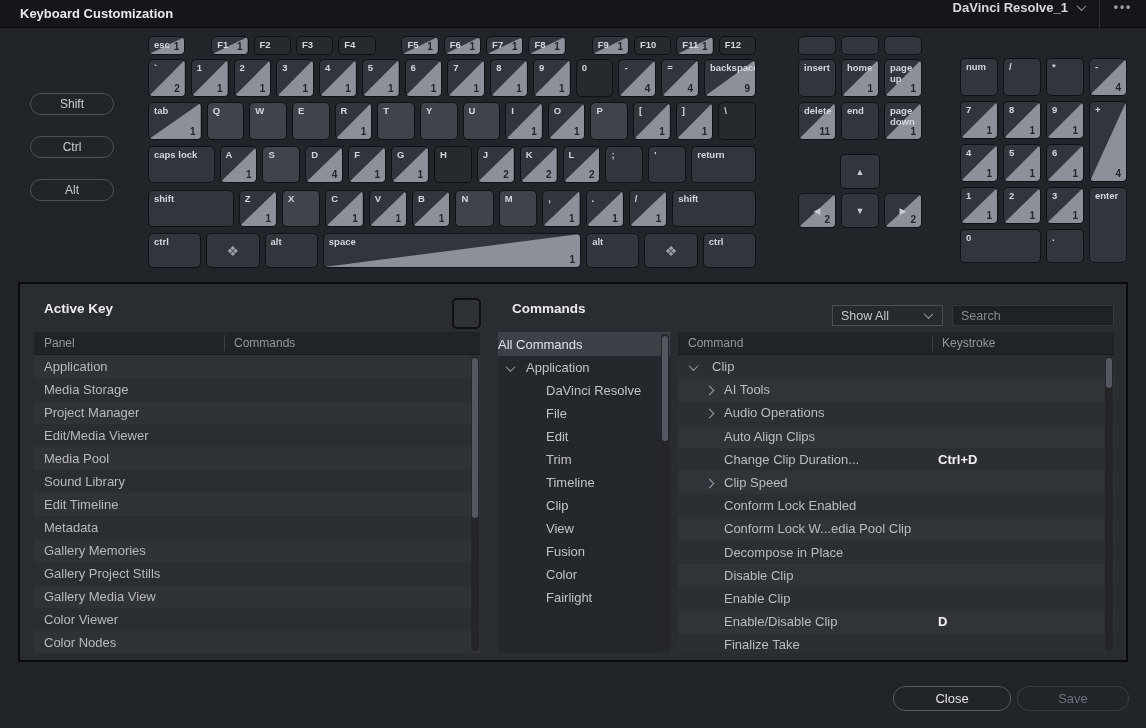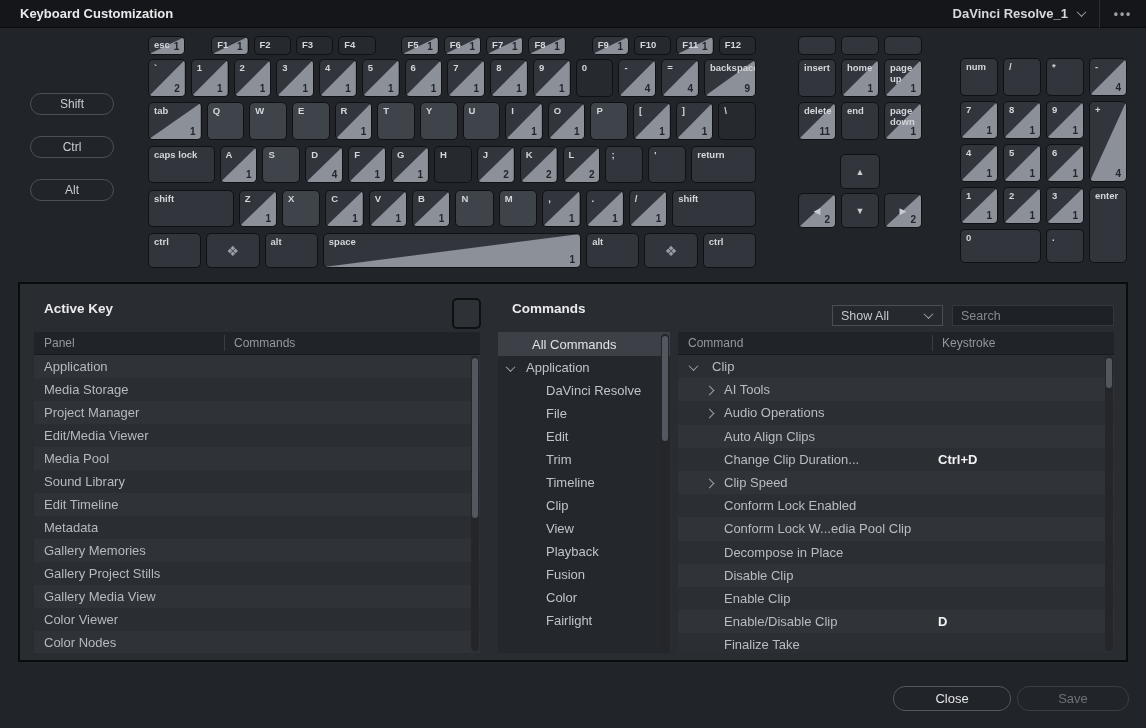--- a/index.html
+++ b/index.html
@@ -1,20 +1,20 @@
 <!DOCTYPE html>
 <html><head>
 <meta charset="utf-8">
 <style>
   html,body{margin:0;padding:0;width:1146px;height:728px;background:#212429;
     font-family:"Liberation Sans",sans-serif;overflow:hidden;}
   .titlebar{position:absolute;left:0;top:0;width:1146px;height:28px;background:#141619;
     display:flex;align-items:center;border-bottom:1px solid #0a0b0d;box-sizing:border-box;}
   .tb-title{margin-left:20px;font-size:13px;font-weight:bold;color:#e8eaec;}
-  .tb-right{margin-left:auto;display:flex;align-items:center;height:100%;}
+  .tb-right{margin-left:auto;display:flex;align-items:flex-start;height:100%;}
   .preset{display:flex;align-items:center;gap:10px;color:#d6d8db;font-size:13px;font-weight:bold;
     padding:0 14px;cursor:default;}
   .tb-divider{width:1px;height:28px;background:#2b2e33;}
   .ellipsis{width:46px;text-align:center;color:#9ba0a6;font-size:12px;letter-spacing:2px;font-weight:bold;}
   .chev{display:inline-block;width:6px;height:6px;border-right:1.6px solid #9aa0a7;
     border-bottom:1.6px solid #9aa0a7;}
   .chev.down{transform:rotate(45deg) translate(-1px,-1px);}
   .chev.right{transform:rotate(-45deg);}
   
   .kbarea{position:absolute;left:0;top:28px;width:1146px;height:254px;}
@@ -50,21 +50,21 @@
   .lb-head .hcell{font-size:12px;color:#94989e;padding-left:10px;box-sizing:border-box;}
   .vdiv{position:absolute;top:3px;bottom:3px;width:1px;background:#3a3d42;}
   .ak-row{height:23px;display:flex;align-items:center;font-size:13px;color:#b6b9be;padding-left:10px;}
   .ak-row:nth-child(odd){background:#2f3237;}
   .ak-row:nth-child(even){background:#2a2d31;}
   .scrollbar{position:absolute;top:24px;bottom:2px;right:1px;width:8px;background:#24262a;border-radius:4px;}
   .thumb{position:absolute;left:1px;width:6px;background:#53575f;border-radius:3px;}
   .tree-item{height:23px;display:flex;align-items:center;font-size:13px;color:#c0c3c8;position:relative;}
   .tree-item.selected{background:#3d4147;color:#e0e2e5;height:24px;}
   .tree-item .chev{position:absolute;left:9px;top:9px;}
-  .tree-item.t0 .tlabel{padding-left:34px;}
+  .tree-item.t0 .tlabel{}
   .tree-item.t1 .tlabel{padding-left:28px;}
   .tree-item.t2 .tlabel{padding-left:48px;}
   .cmd-row{height:23.2px;display:flex;align-items:center;font-size:13px;color:#b9bcc1;position:relative;}
   .cmd-row:nth-child(odd){background:#2b2e33;}
   .cmd-row:nth-child(even){background:#303338;}
   .cmd-row .chev{position:absolute;top:9px;}
   .cmd-row.i0 .chev{left:12px;} .cmd-row.i1 .chev{left:28px;}
   .cmd-row.i0 .clabel{padding-left:34px;} .cmd-row.i1 .clabel{padding-left:46px;}
   .cmd-row .keystroke{position:absolute;left:260px;color:#f2f3f5;font-weight:bold;font-size:13px;}
   .dropdown{position:absolute;left:812px;top:21px;width:111px;height:21px;background:#26292e;
@@ -620,23 +620,20 @@
         <div class="tree-item t2">
           <span class="tlabel">Timeline</span>
         </div>
         <div class="tree-item t2">
           <span class="tlabel">Clip</span>
         </div>
         <div class="tree-item t2">
           <span class="tlabel">View</span>
         </div>
         <div class="tree-item t2">
-          <span class="tlabel">Playback</span>
-        </div>
-        <div class="tree-item t2">
           <span class="tlabel">Fusion</span>
         </div>
         <div class="tree-item t2">
           <span class="tlabel">Color</span>
         </div>
         <div class="tree-item t2">
           <span class="tlabel">Fairlight</span>
         </div>
       </div>
     <div class="scrollbar" style="top:2px;">

